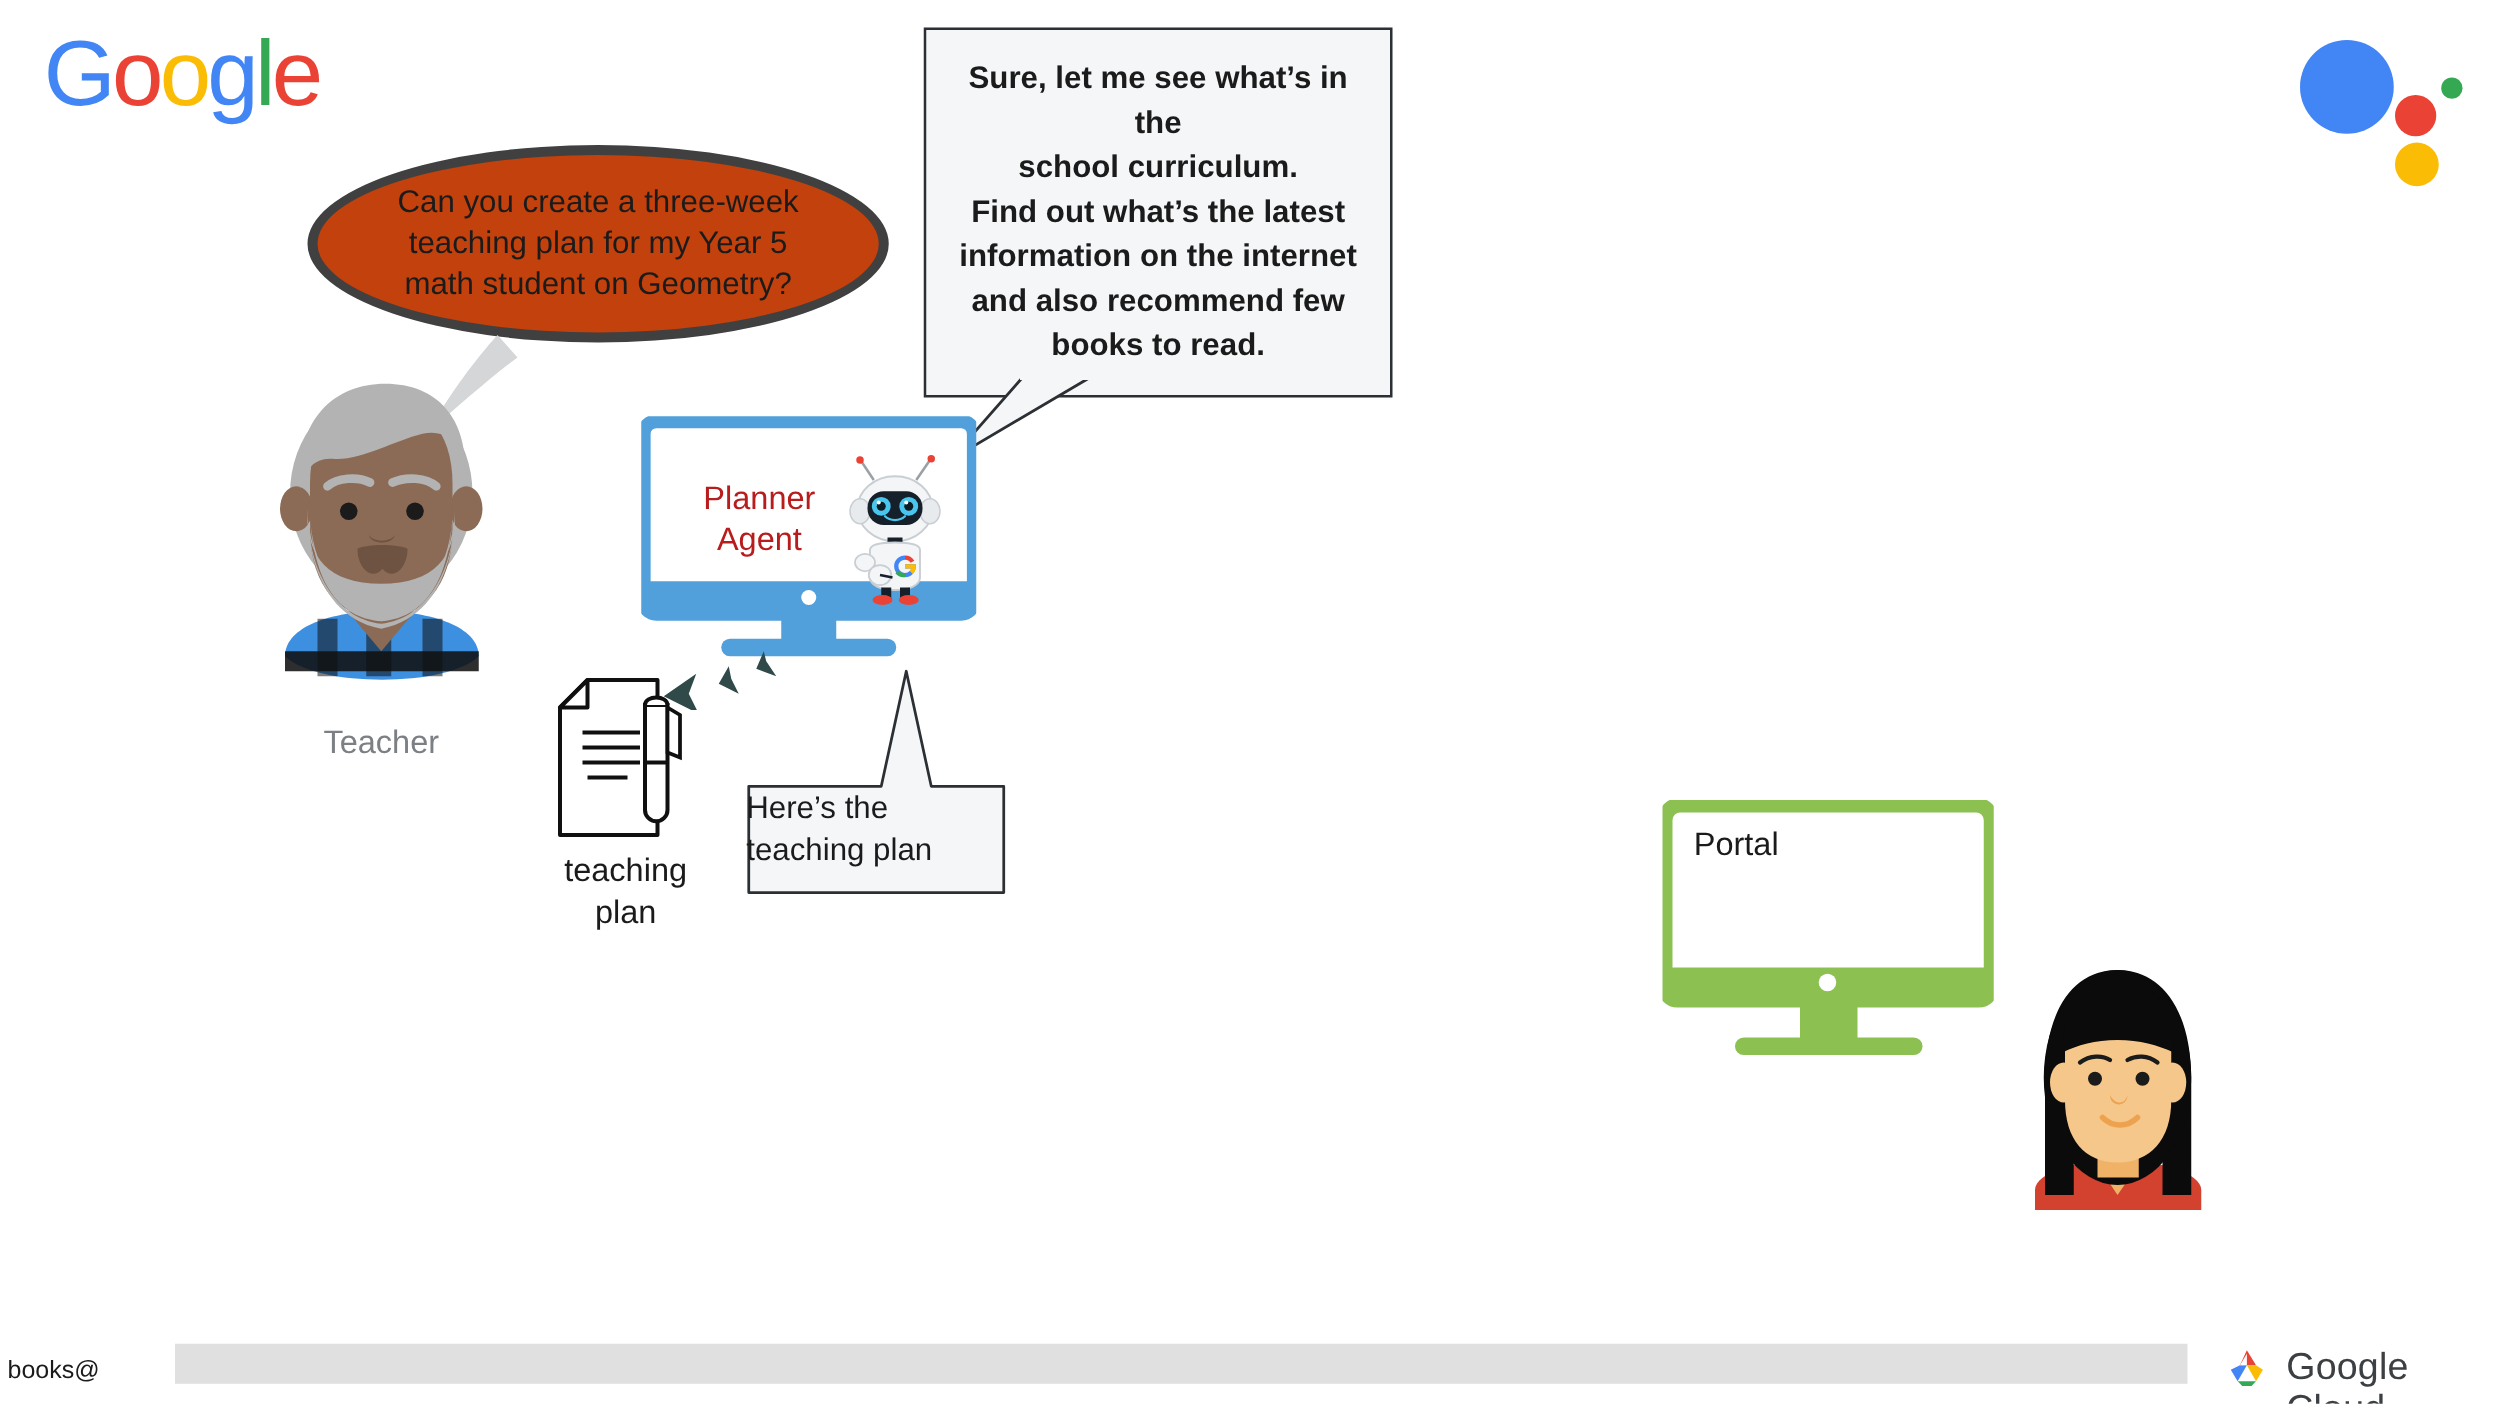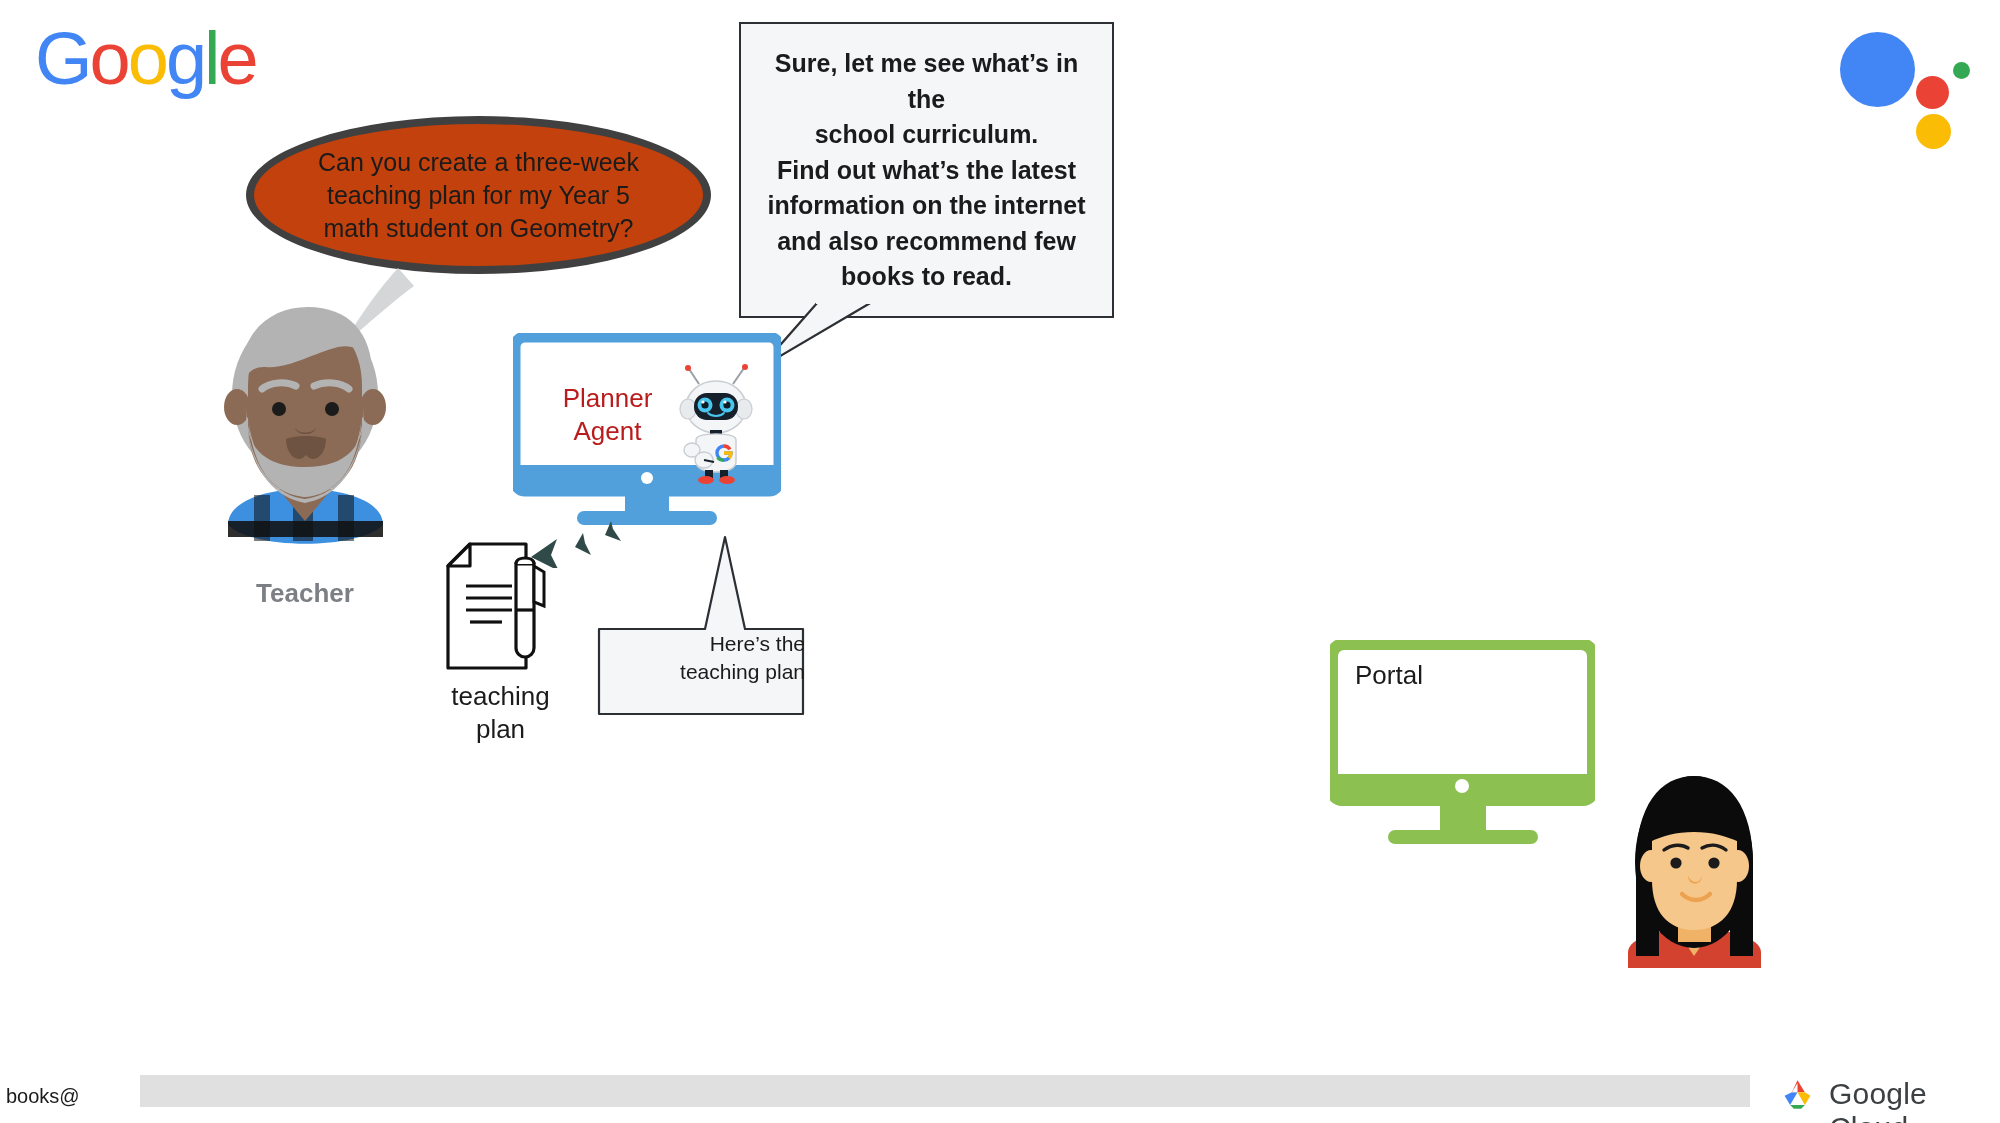--- a/index.html
+++ b/index.html
@@ -48,37 +48,37 @@
     position:absolute;left:50%;top:50%;transform:translate(-50%,-50%);
     width:330px;text-align:center;font-size:25px;color:#1b1b1b;line-height:1.42;
     white-space:pre-line;
     font-weight:bold;
   }
   #bubble-agent-tail{left:760px;top:300px;width:120px;height:70px;}
 
   
   #teacher-avatar{left:218px;top:295px;width:175px;height:265px;}
   #teacher-label{left:180px;top:578px;width:250px;text-align:center;
-    font-size:26px;color:#7c8084;font-weight:bold;}
+    font-size:26px;color:#7c8084;}
 
   
   #planner-monitor{left:513px;top:333px;width:268px;height:235px;}
   #planner-label{left:545px;top:382px;width:125px;text-align:center;
     font-size:26px;color:#b91c1c;line-height:1.28;white-space:pre-line;}
   #planner-robot{left:672px;top:362px;width:88px;height:122px;}
 
   
   #doc-icon{left:440px;top:540px;width:120px;height:132px;}
   #doc-label{left:398px;top:680px;width:205px;text-align:center;
     font-size:26px;color:#1b1b1b;line-height:1.28;white-space:pre-line;}
 
   
   #callout-plan{left:597px;top:613px;width:208px;height:103px;}
-  #callout-plan-text{left:597px;top:630px;width:208px;text-align:right;
-    font-size:21px;color:#1b1b1b;line-height:1.35;white-space:pre-line;}
+  #callout-plan-text{left:597px;top:630px;width:208px;text-align:left;
+    font-size:25px;color:#1b1b1b;line-height:1.35;white-space:pre-line;}
 
   
   #portal-monitor{left:1330px;top:640px;width:265px;height:230px;}
   #portal-label{left:1355px;top:660px;font-size:26px;color:#1b1b1b;}
 
   
   #student-avatar{left:1622px;top:770px;width:145px;height:200px;}
 
   
   #footer-user{left:6px;top:1085px;font-size:20px;color:#1b1b1b;}

